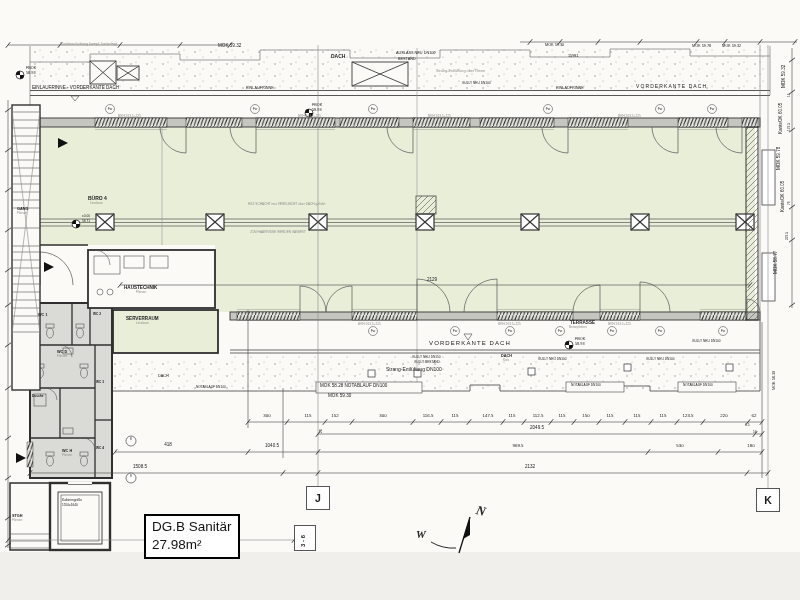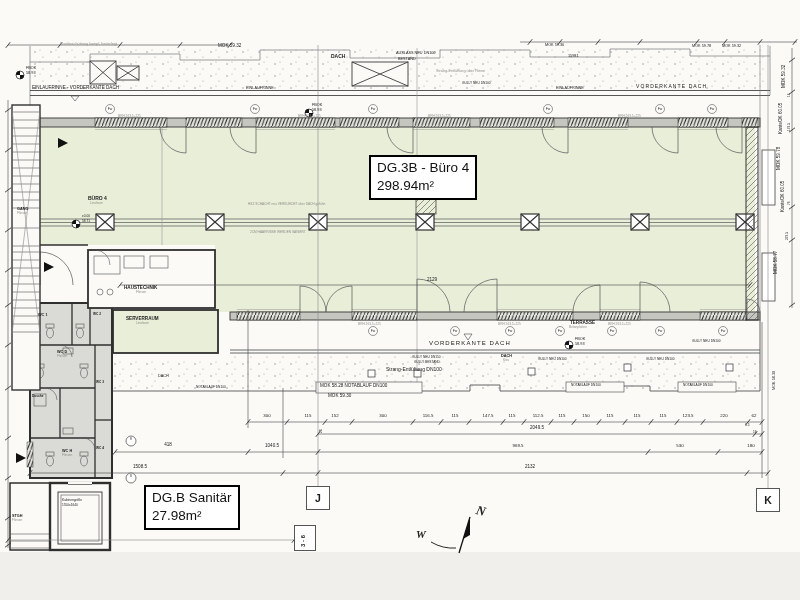--- a/index.html
+++ b/index.html
@@ -461,25 +461,21 @@
 <div class="t t35" style="left:312px;top:103px">FBOK</div>
 <div class="t t35" style="left:312px;top:108px">58.93</div>
 <div class="t t45 b" style="left:88px;top:196px">BÜRO 4</div>
 <div class="t t3 grey" style="left:90px;top:202px">Linoleum</div>
 <div class="t t3" style="left:82px;top:215px">±0.00</div>
 <div class="t t3" style="left:82px;top:220px">58.71</div>
 <div class="t t3 grey" style="left:248px;top:203px">HSZ SCHACHT neu VERKLEIDET über DACH geführt</div>
 <div class="t t3 grey" style="left:250px;top:231px">2CM HAARRISSE WERDEN SANIERT</div>
 <div class="t t4 c" style="left:432px;top:277px">2129</div>
 
-<div class="boxlabel" style="left:369px;top:155px">
-  <div>DG.3B - Büro 4</div>
-  <div>298.94m²</div>
-</div>
-<div class="boxlabel" style="left:144px;top:485px">
+<div class="boxlabel" style="left:144px;top:514px">
   <div>DG.B Sanitär</div>
   <div>27.98m²</div>
 </div>
 
 <div class="t t35 b" style="left:17px;top:207px">GANG</div>
 <div class="t t3 grey" style="left:17px;top:212px">Fliesen</div>
 <div class="t t4 b" style="left:124px;top:285px">HAUSTECHNIK</div>
 <div class="t t3 grey" style="left:136px;top:291px">Fliesen</div>
 <div class="t t4 b" style="left:126px;top:316px">SERVERRAUM</div>
 <div class="t t3 grey" style="left:136px;top:322px">Linoleum</div>

